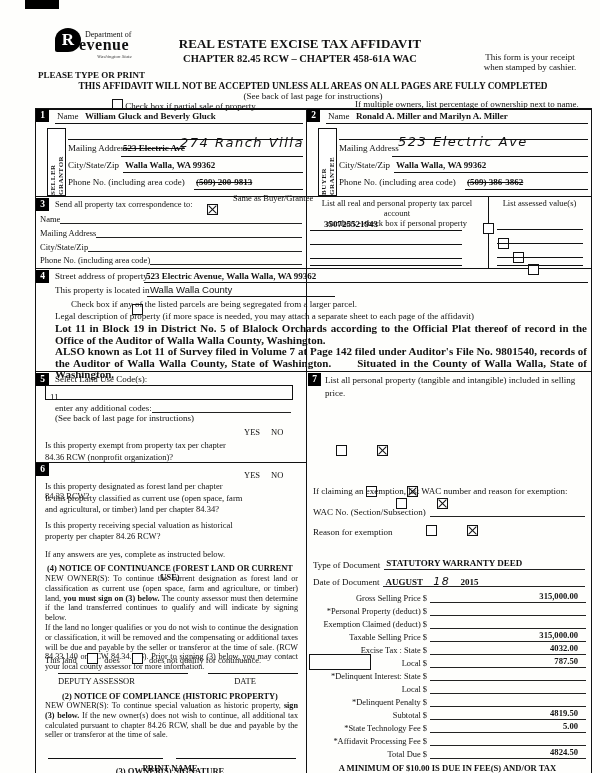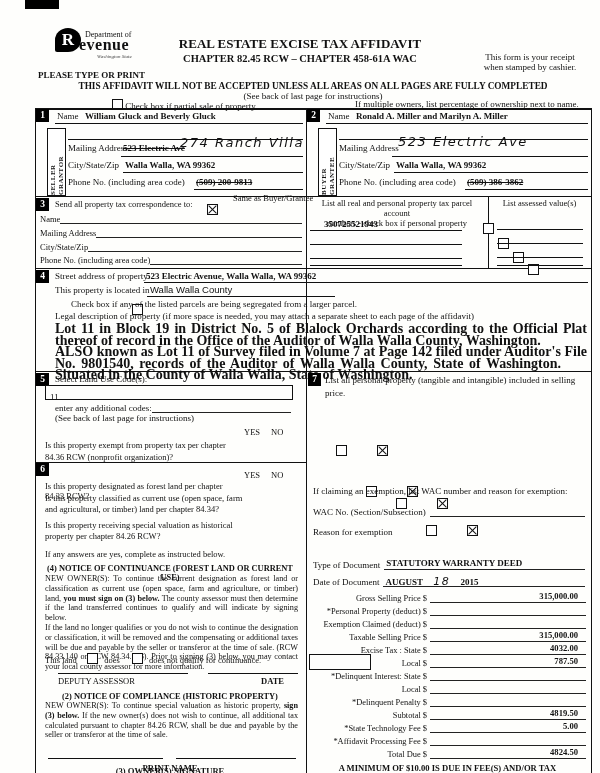--- a/index.html
+++ b/index.html
@@ -167,21 +167,21 @@
   <div class="badge" style="left:36px;top:270px;">4</div>
   <span class="abs t9" style="left:55px;top:271px;">Street address of property:</span>
   <span class="abs b t9" style="left:146px;top:271px;">523 Electric Avenue, Walla Walla, WA  99362</span>
   <div class="hline" style="left:144px;top:282px;width:444px;"></div>
   <span class="abs t9" style="left:55px;top:285px;">This property is located in</span>
   <span class="abs" style="left:150px;top:284px;font-family:'Liberation Sans',sans-serif;font-size:9.5px;">Walla Walla County</span>
   <div class="hline" style="left:147px;top:296px;width:188px;"></div>
   <span class="cb abs" style="left:57px;top:300px;"></span>
   <span class="abs t9" style="left:71px;top:299px;">Check box if any of the listed parcels are being segregated from a larger parcel.</span>
   <span class="abs t9" style="left:55px;top:311px;">Legal description of property (if more space is needed, you may attach a separate sheet to each page of the affidavit)</span>
-  <div class="abs b just" style="left:55px;top:323px;width:532px;font-size:14px;line-height:11.5px;">
+  <div class="abs b just" style="left:55px;top:323px;width:532px;font-size:11px;line-height:11.5px;">
     <div>Lot 11 in Block 19 in District No. 5 of Blalock Orchards according to the Official Plat thereof of record in the Office of the Auditor of Walla Walla County, Washington.</div>
     <div><span>ALSO known as Lot 11 of Survey filed in Volume 7 at Page 142 filed under Auditor's File No. 9801540, records of the Auditor of Walla Walla County, State of Washington.</span><span style="display:inline-block;width:26px;"></span><span>Situated in the County of Walla Walla, State of Washington.</span></div>
   </div>
 
   
   <div class="badge" style="left:36px;top:373px;">5</div>
   <span class="abs t9" style="left:55px;top:374px;">Select Land Use Code(s):</span>
   <div class="abs" style="left:45px;top:385px;width:246px;height:13px;border:1px solid #111;">
     <span class="t9" style="padding-left:4px;">11</span>
   </div>
@@ -224,21 +224,21 @@
   <div class="abs t85" style="left:45px;top:653px;">
     <span>This land</span>
     <span class="cb" style="margin:0 4px 0 8px;"></span>
     <span>does</span>
     <span class="cb" style="margin:0 4px 0 10px;"></span>
     <span>does not  qualify for continuance.</span>
   </div>
   <div class="hline" style="left:58px;top:673px;width:130px;"></div>
   <div class="hline" style="left:208px;top:673px;width:90px;"></div>
   <div class="abs t85" style="left:58px;top:676px;width:130px;">DEPUTY ASSESSOR</div>
-  <div class="abs t85" style="left:194px;top:676px;width:90px;text-align:right;font-weight:bold;">DATE</div>
+  <div class="abs t85" style="left:200px;top:676px;width:90px;text-align:center;">DATE</div>
 
   
   <div class="abs b" style="left:40px;top:692px;width:260px;text-align:center;font-size:8.4px;">(2) NOTICE OF COMPLIANCE (HISTORIC PROPERTY)</div>
   <div class="abs just" style="left:45px;top:701px;width:253px;font-size:8.2px;">
     <span>NEW OWNER(S): To continue special valuation as historic property, </span><span class="b">sign (3) below.</span><span> If the new owner(s) does not wish to continue, all additional tax calculated pursuant to chapter 84.26 RCW, shall be due and payable by the seller or transferor at the time of sale.</span>
   </div>
   <div class="abs b" style="left:40px;top:740px;width:260px;text-align:center;font-size:8.6px;margin-top:26px;">(3) OWNER(S) SIGNATURE</div>
   <div class="hline" style="left:48px;top:758px;width:115px;"></div>
   <div class="hline" style="left:176px;top:758px;width:120px;"></div>
   <div class="abs b" style="left:40px;top:763px;width:260px;text-align:center;font-size:8.6px;">PRINT NAME</div>

